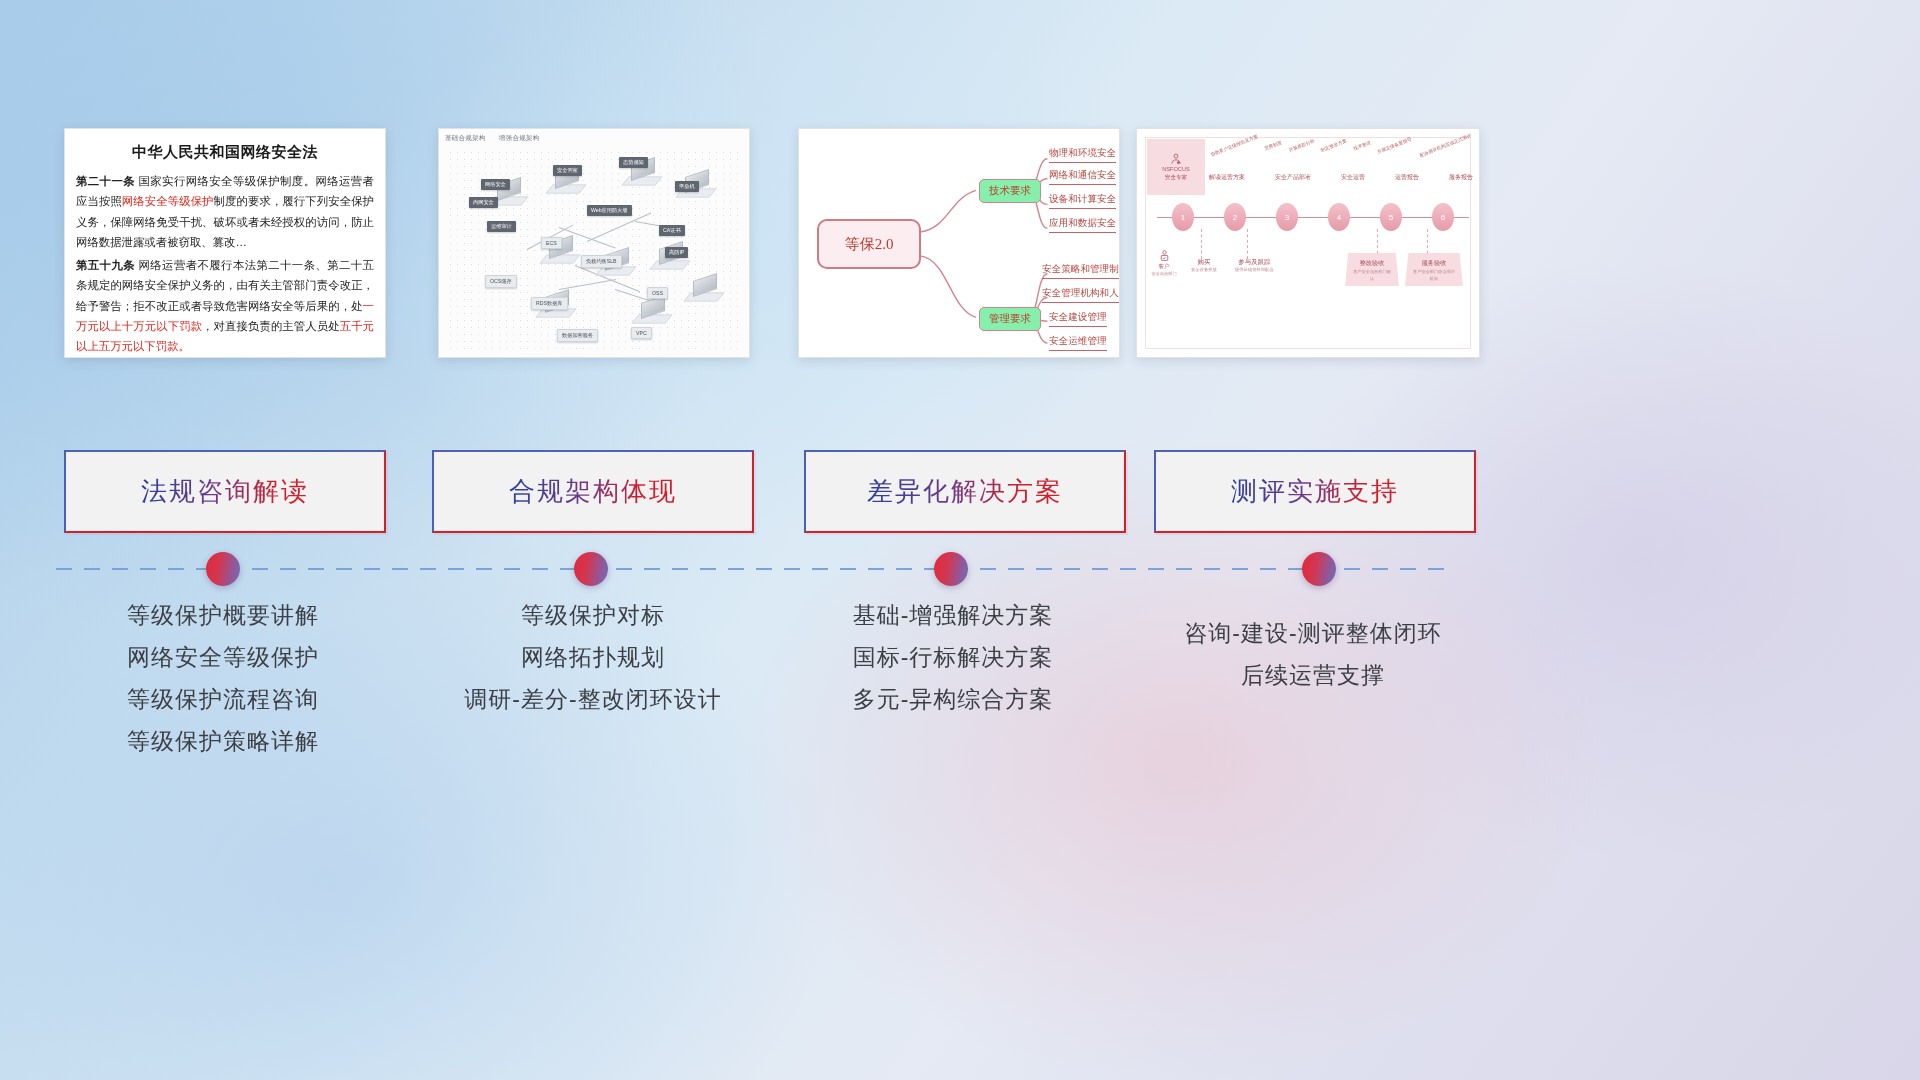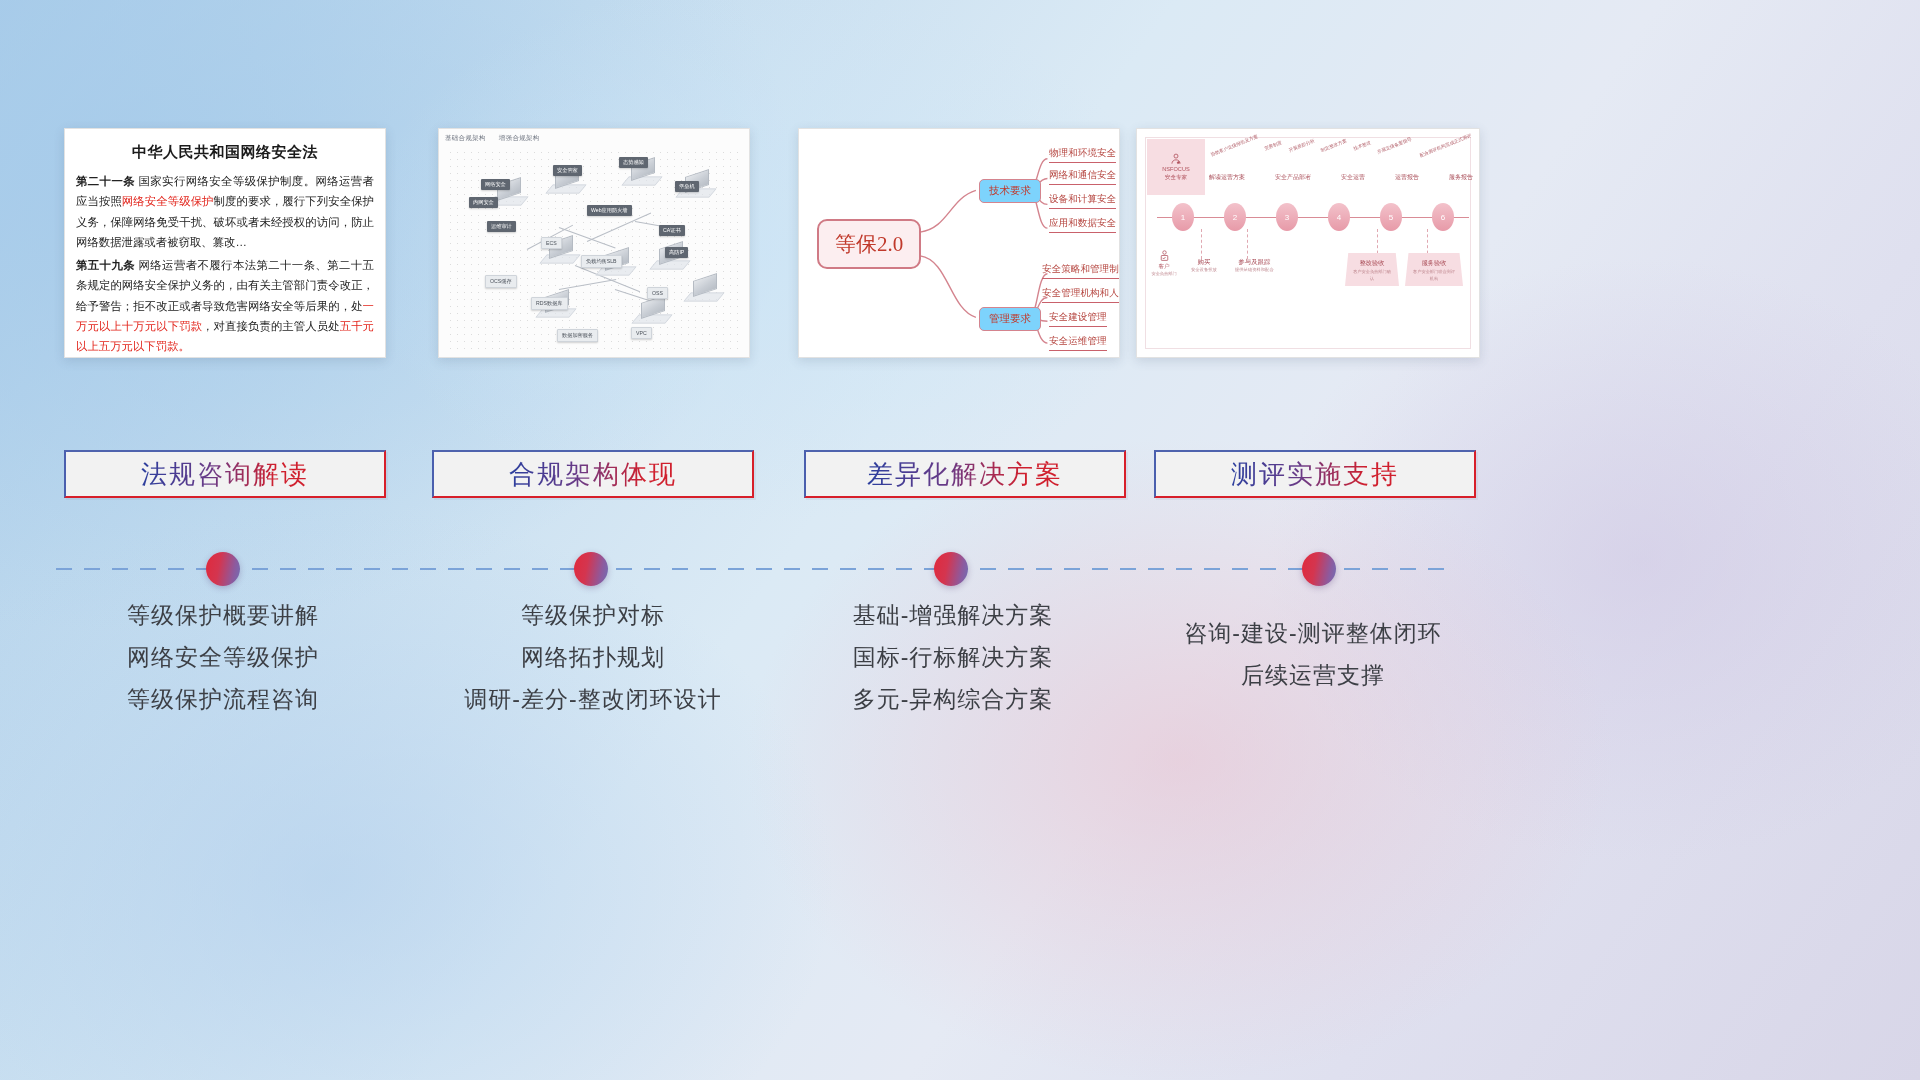--- a/index.html
+++ b/index.html
@@ -72,26 +72,26 @@
     transform: skewX(-40deg) scaleY(.55);
   }
   .archline { position: absolute; background: #b9bec6; height: 1px; transform-origin: left center; }
 
   
   .mm { position: absolute; inset: 0; background: #fff; }
   .mm-root {
     position: absolute; left: 18px; top: 90px; width: 104px; height: 50px;
     border: 2.5px solid #d07a85; border-radius: 10px; background: #fceef0;
     display: flex; align-items: center; justify-content: center;
-    color: #c0392b; font-size: 21px; font-weight: 500;
+    color: #c0392b; font-size: 15px; font-weight: 500;
     font-family: "Liberation Serif", "DejaVu Serif", serif;
   }
   .mm-node {
     position: absolute; border: 1.6px solid #d4848e; border-radius: 5px;
-    background: #7dd3fc; color: #c0392b; font-size: 10.5px;
+    background: #86efac; color: #c0392b; font-size: 10.5px;
     padding: 4px 9px; white-space: nowrap;
     font-family: "Liberation Serif", "DejaVu Serif", serif;
   }
   .mm-leaf {
     position: absolute; font-size: 9.6px; color: #b5453f; white-space: nowrap;
     padding-bottom: 2px; border-bottom: 1.8px solid #c9616b;
     font-family: "Liberation Serif", "DejaVu Serif", serif;
   }
   .mm svg { position: absolute; inset: 0; width: 100%; height: 100%; }
 
@@ -123,21 +123,21 @@
   .nf-trap {
     position: absolute; background: #f7dde2; color: #a84a55; font-size: 6.2px;
     padding: 5px 8px 4px; text-align: center; line-height: 1.5;
     clip-path: polygon(6% 0, 94% 0, 100% 100%, 0 100%);
   }
   .nf-trap small { display: block; font-size: 4.2px; color: #c08a91; margin-top: 2px; }
   .nf-dash { position: absolute; width: 1px; border-left: 1px dashed #e0a8b1; }
 
   
   .label-box {
-    position: absolute; top: 450px; height: 48px;
+    position: absolute; top: 450px; height: 83px;
     background: #f2f2f2;
     display: flex; align-items: center; justify-content: center;
     box-shadow: 2px 2px 0 rgba(120,130,160,0.10);
     border-top: 2px solid #4f63ae;
     border-left: 2px solid #4a5fae;
     border-right: 2px solid #d71f2a;
     border-bottom: 2px solid #d71f2a;
   }
   .label-box .txt {
     font-size: 26px; font-weight: 500; letter-spacing: 2px;
@@ -378,20 +378,21 @@
 <div class="timeline"></div>
 <div class="dot dot-1"></div>
 <div class="dot dot-2"></div>
 <div class="dot dot-3"></div>
 <div class="dot dot-4"></div>
 
 <div class="list-col lc-1">
   <div class="item">等级保护概要讲解</div>
   <div class="item">网络安全等级保护</div>
   <div class="item">等级保护流程咨询</div>
+  <div class="item">等级保护策略详解</div>
 </div>
 <div class="list-col lc-2">
   <div class="item">等级保护对标</div>
   <div class="item">网络拓扑规划</div>
   <div class="item">调研-差分-整改闭环设计</div>
 </div>
 <div class="list-col lc-3">
   <div class="item">基础-增强解决方案</div>
   <div class="item">国标-行标解决方案</div>
   <div class="item">多元-异构综合方案</div>

